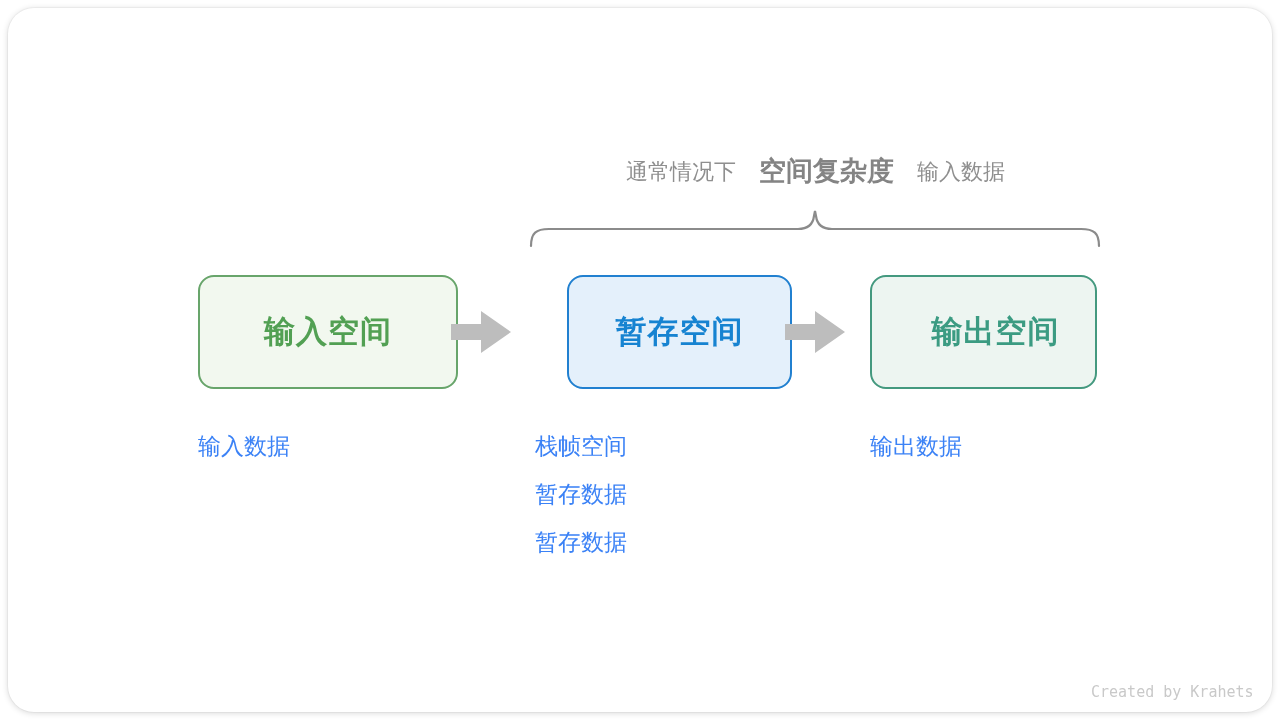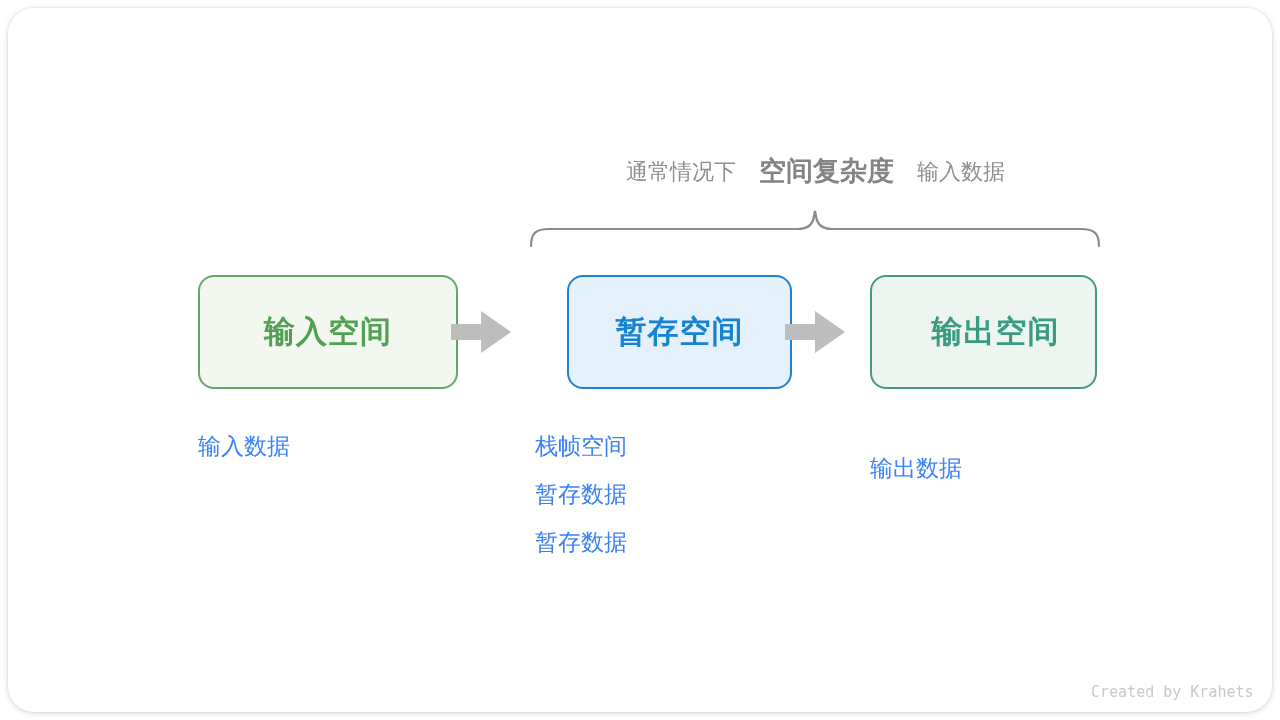--- a/index.html
+++ b/index.html
@@ -76,21 +76,21 @@
   
   .sub-label {
     position: absolute;
     text-align: left;
     color: #3b82f6;
     font-size: 23px;
     line-height: 48px;
   }
   .sub-input  { left: 190px; top: 414px; width: 227px; }
   .sub-temp   { left: 527px; top: 414px; width: 225px; }
-  .sub-output { left: 862px; top: 436px; width: 227px; }
+  .sub-output { left: 862px; top: 414px; width: 227px; }
   
   .credit {
     position: absolute;
     left: 1083px;
     top: 675px;
     width: 200px;
     font-family: "DejaVu Sans Mono", "Liberation Mono", monospace;
     font-size: 15px;
     color: #c9c9c9;
     white-space: nowrap;

